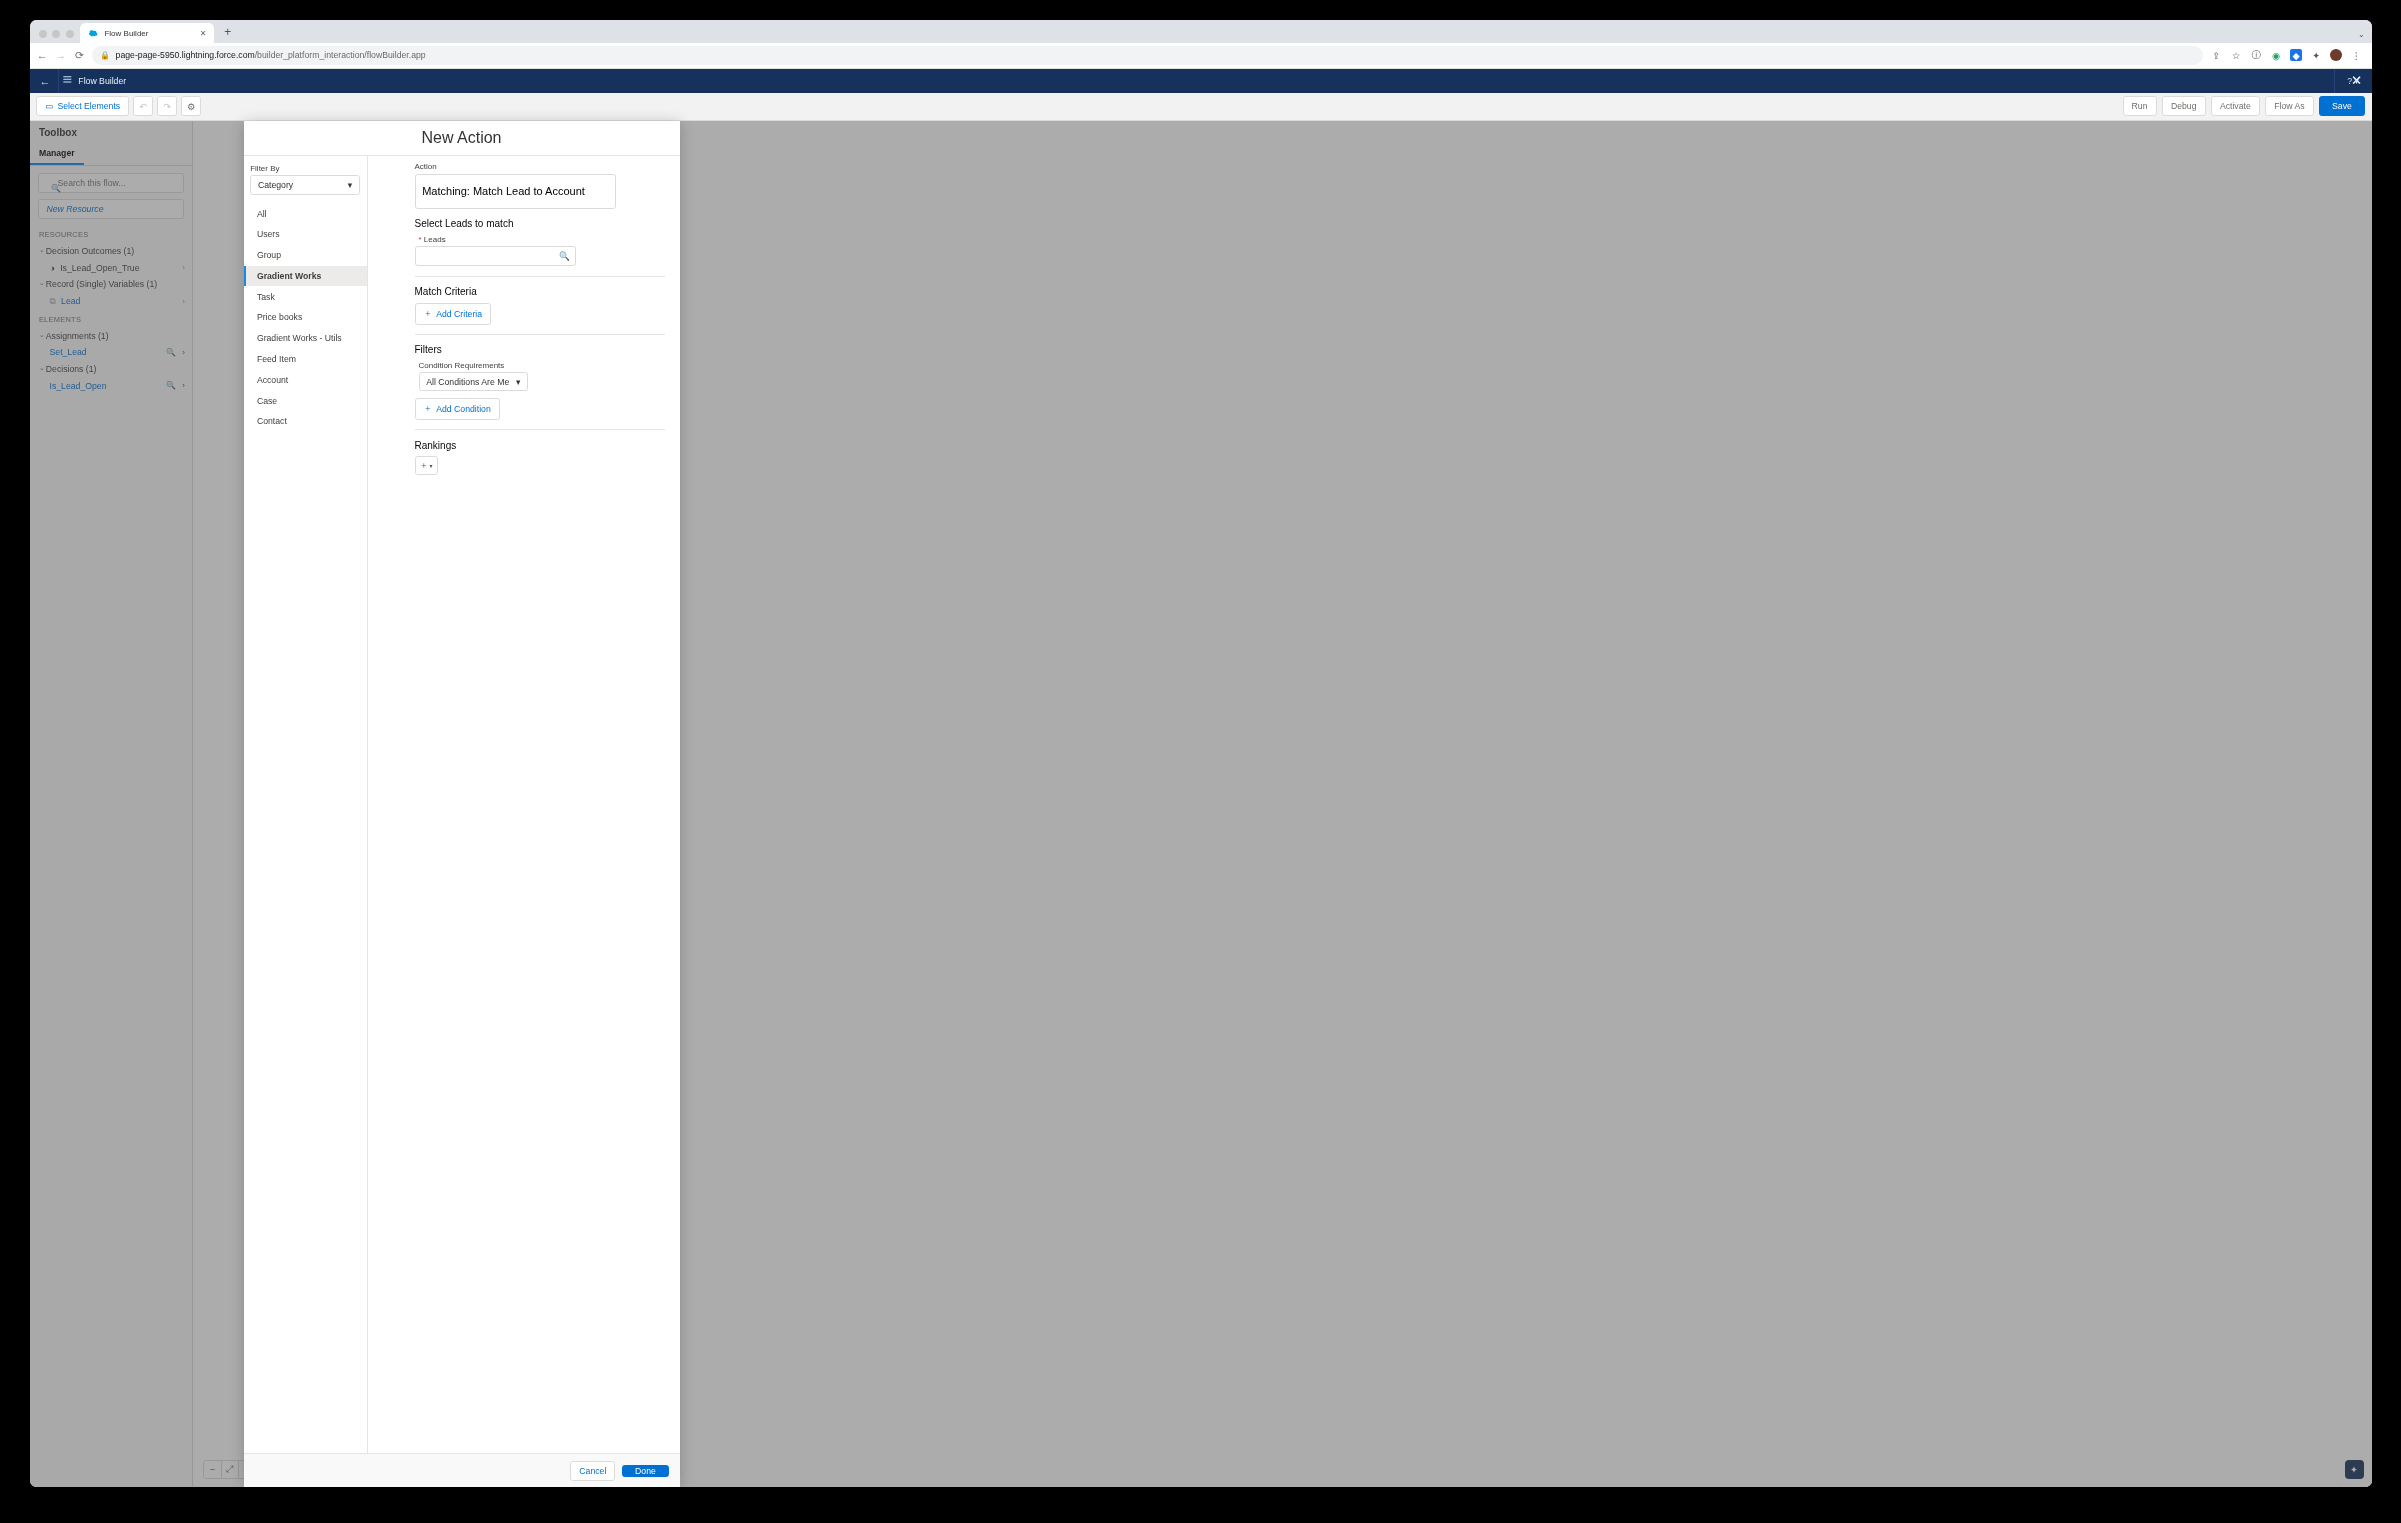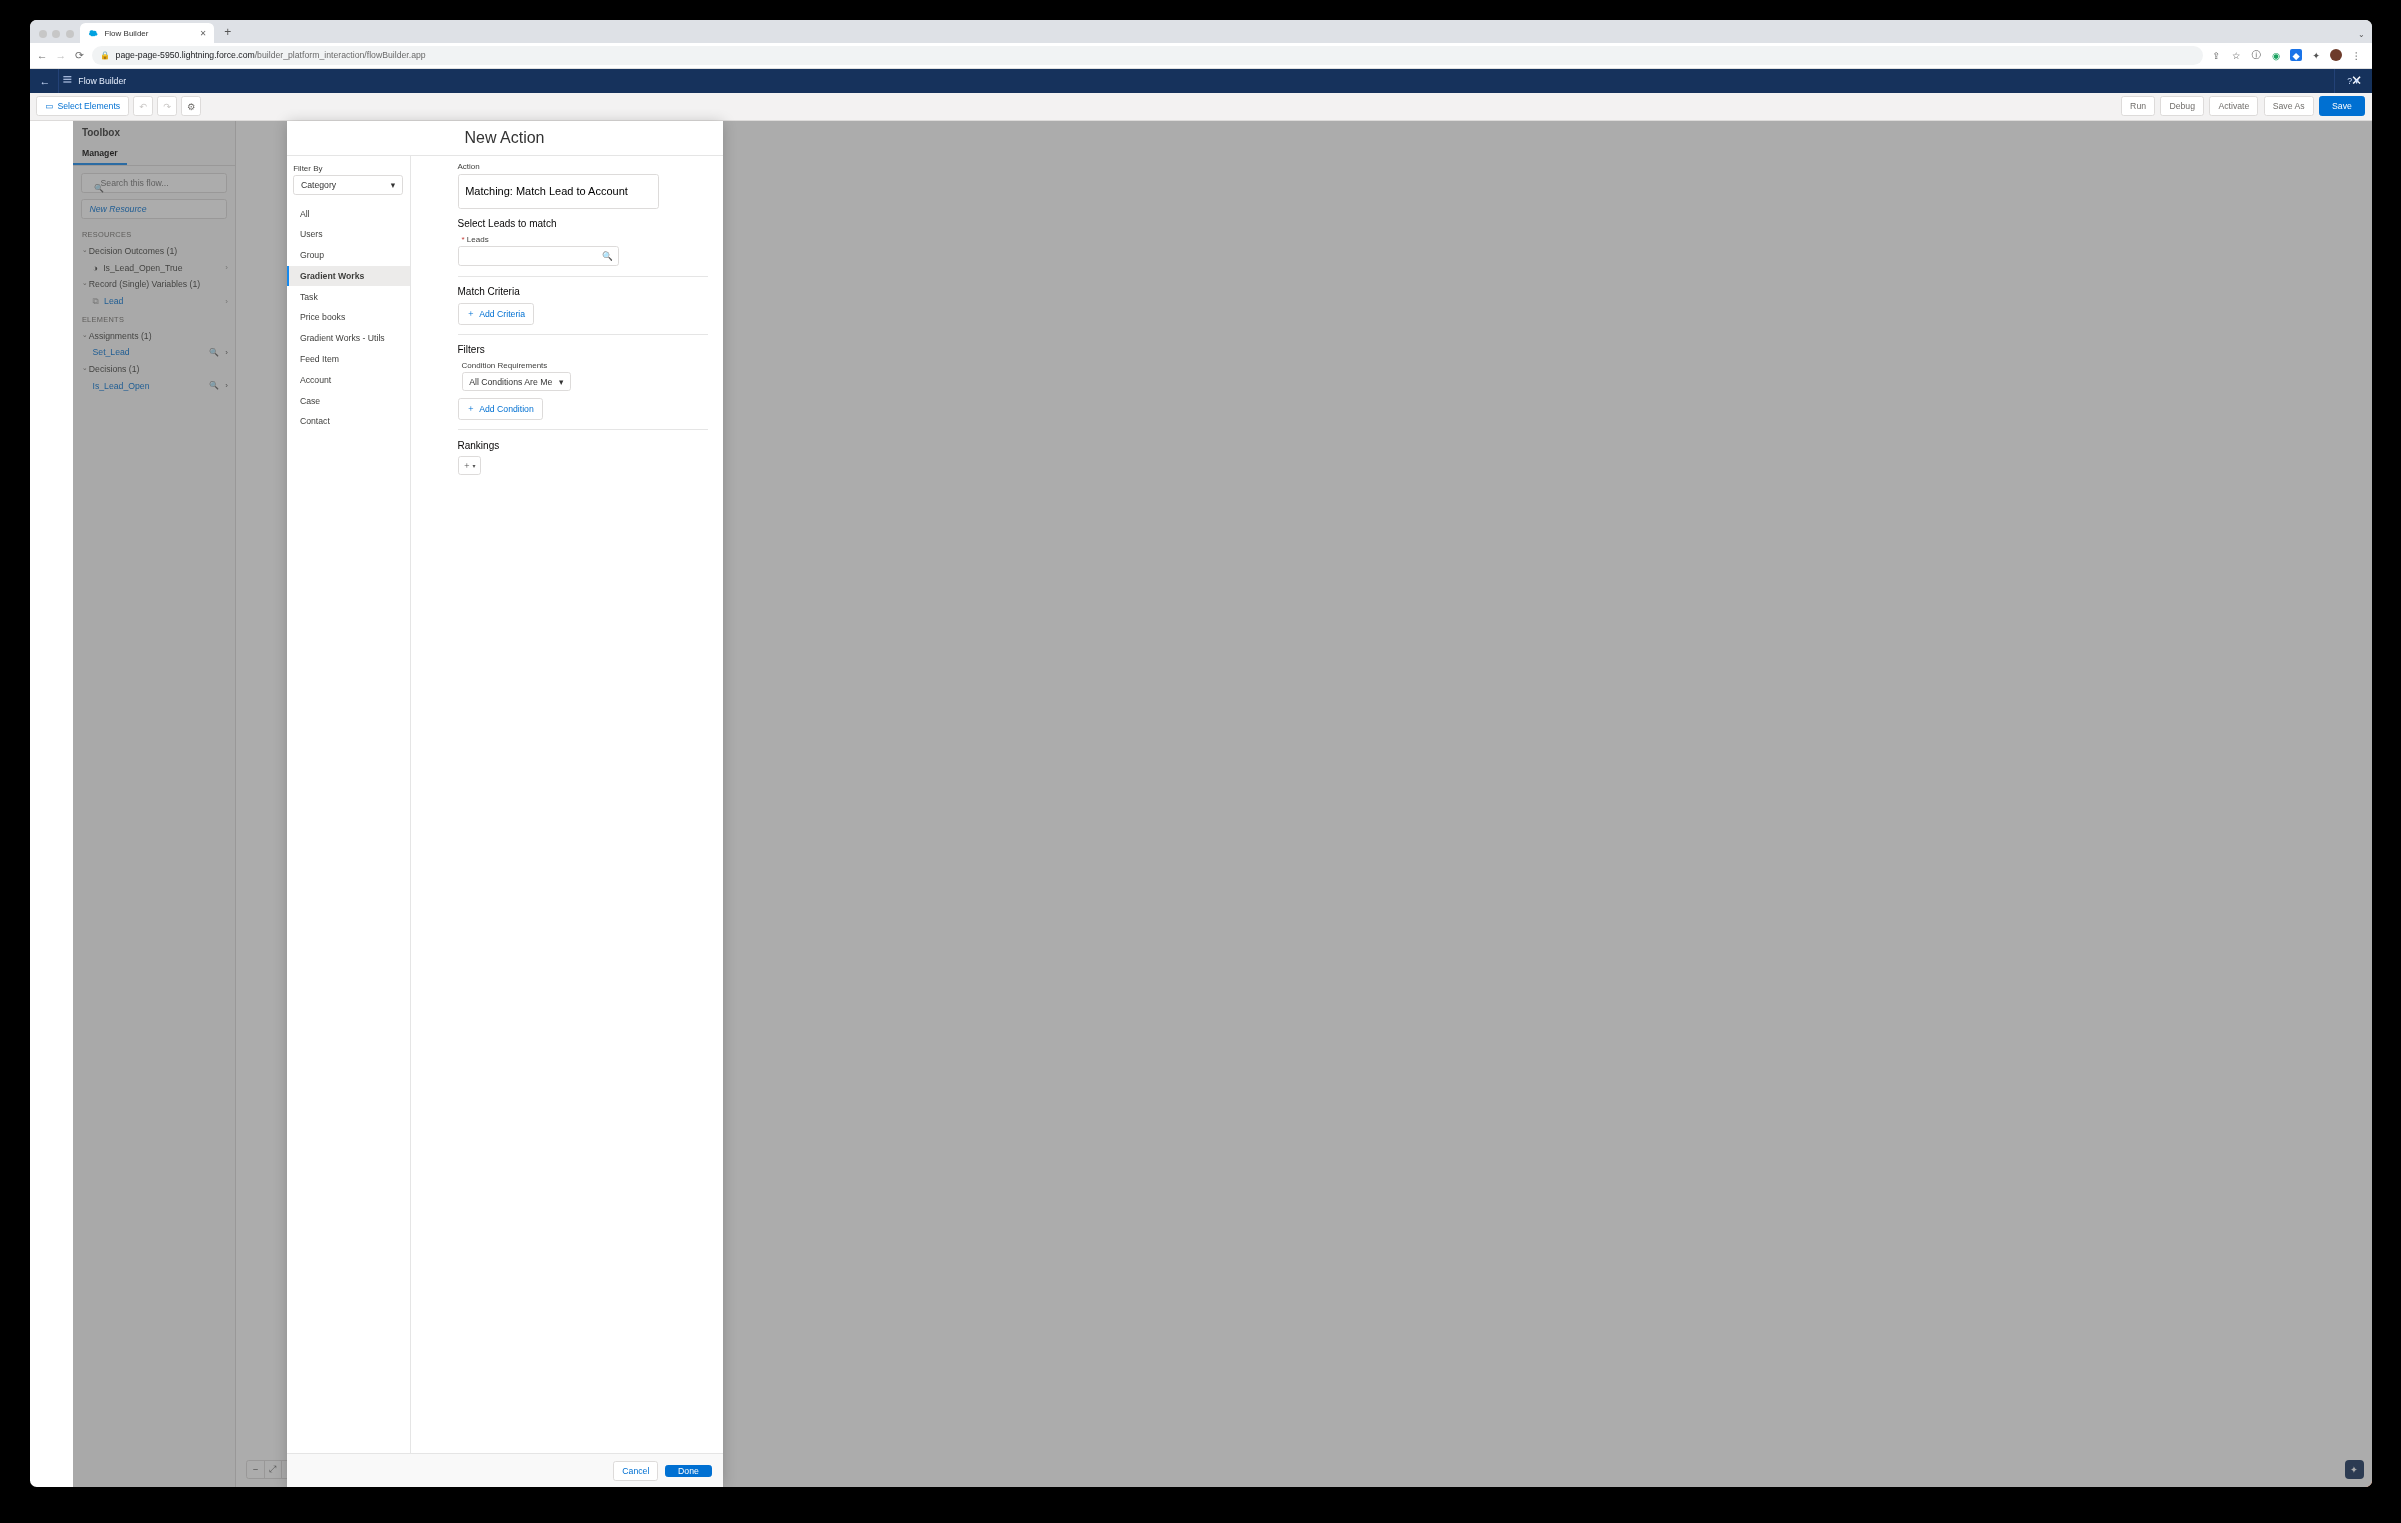--- a/index.html
+++ b/index.html
@@ -82,21 +82,21 @@
     .iconbtn {
       background:#fff; border:0.7px solid #dddbda; border-radius:2.7px;
       width:20px; height:20px; display:flex; align-items:center; justify-content:center; color:#706e6b; font-size:9.4px;
     }
     .iconbtn.disabled { color:#c9c7c5; }
     .spacer { flex:1; }
     .tool-right { display:flex; gap:5.4px; }
     .btn.neutral { color:#706e6b; }
     .btn.primary { background:#0070d2; color:#fff; border-color:#0070d2; padding:0 12px; }
     
-    .main { flex:1; display:flex; position:relative; background:#c2410c;margin-left:43px; }
+    .main { flex:1; display:flex; position:relative; background:#c2410c; }
     .sidebar {
       width:163px; border-right:0.7px solid #dddbda; background:#fafaf9; display:flex; flex-direction:column;
     }
     .sidebar h3 { font-size:10px; font-weight:600; padding:6.7px 9.4px 4px; }
     .sb-tabs { display:flex; border-bottom:0.7px solid #dddbda; }
     .sb-tab { padding:5.4px 9.4px; font-size:8.7px; color:#3e3e3c; }
     .sb-tab.active { color:#080707; border-bottom:2px solid #1589ee; font-weight:600; }
     .sb-search { margin:6.7px 8px; }
     .sb-search input {
       width:100%; height:20px; border:0.7px solid #dddbda; border-radius:2.7px;
@@ -258,21 +258,21 @@
       <div class="btn neutral">
           <span>Run</span>
         </div>
       <div class="btn neutral">
           <span>Debug</span>
         </div>
       <div class="btn neutral">
           <span>Activate</span>
         </div>
       <div class="btn neutral">
-          <span>Save As</span>
+          <span>Flow As</span>
         </div>
       <div class="btn primary">
           <span>Save</span>
         </div>
     </div>
   </div>
 
   <div class="main">
 
     <div class="sidebar">

